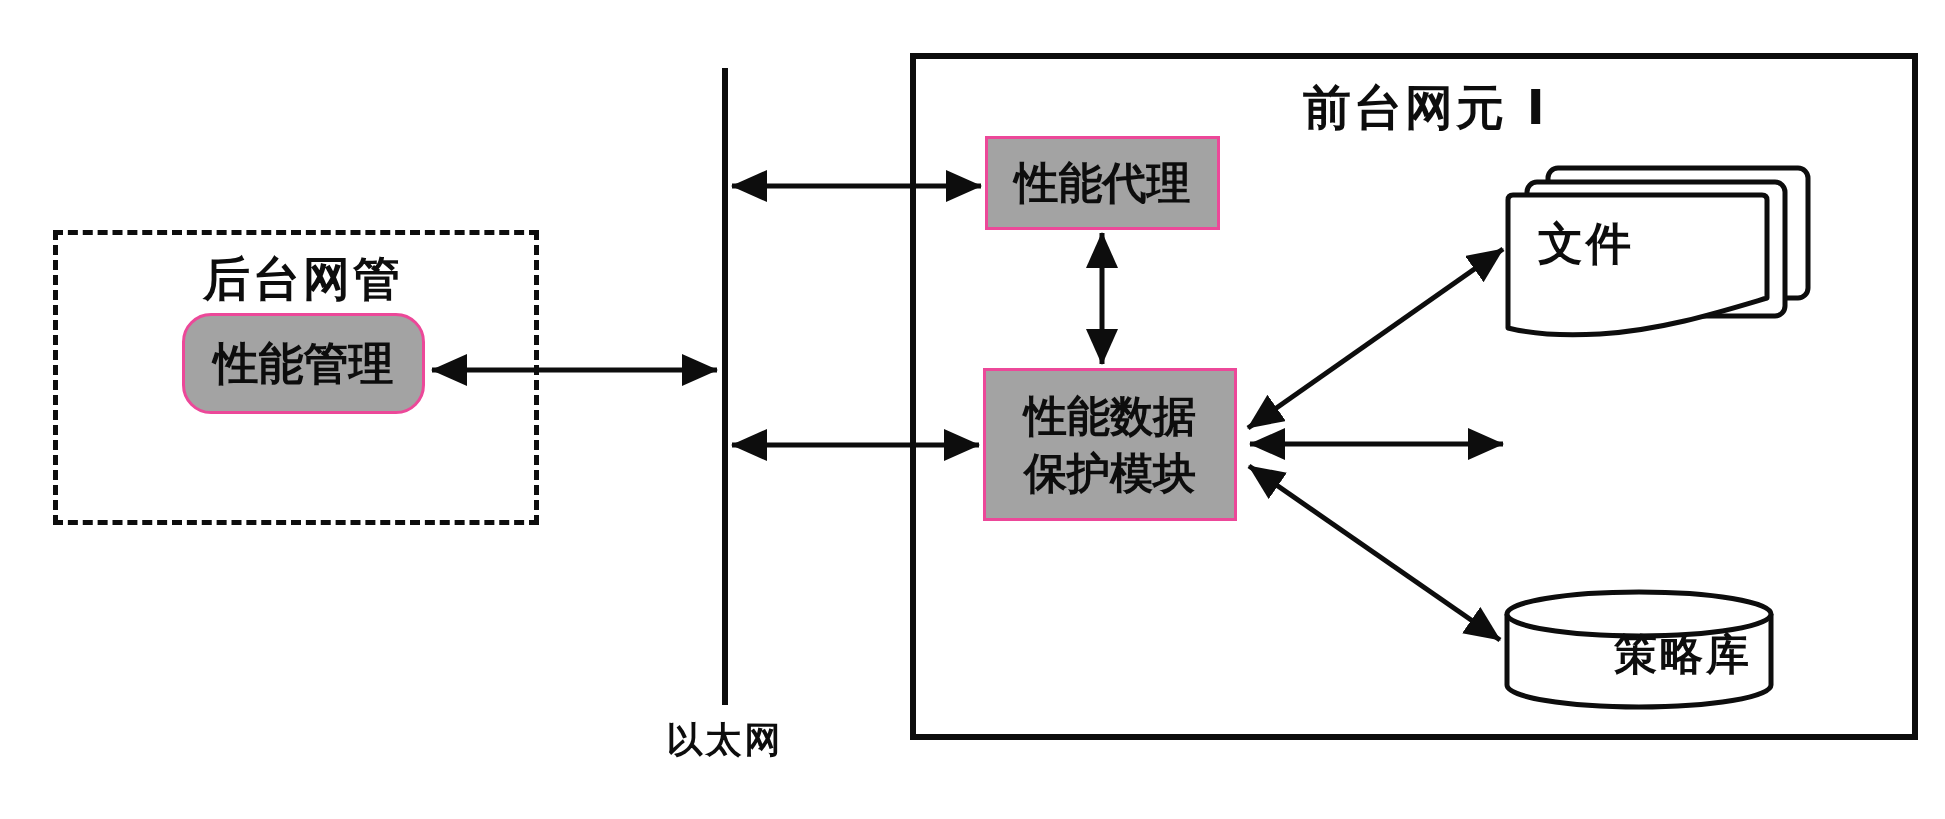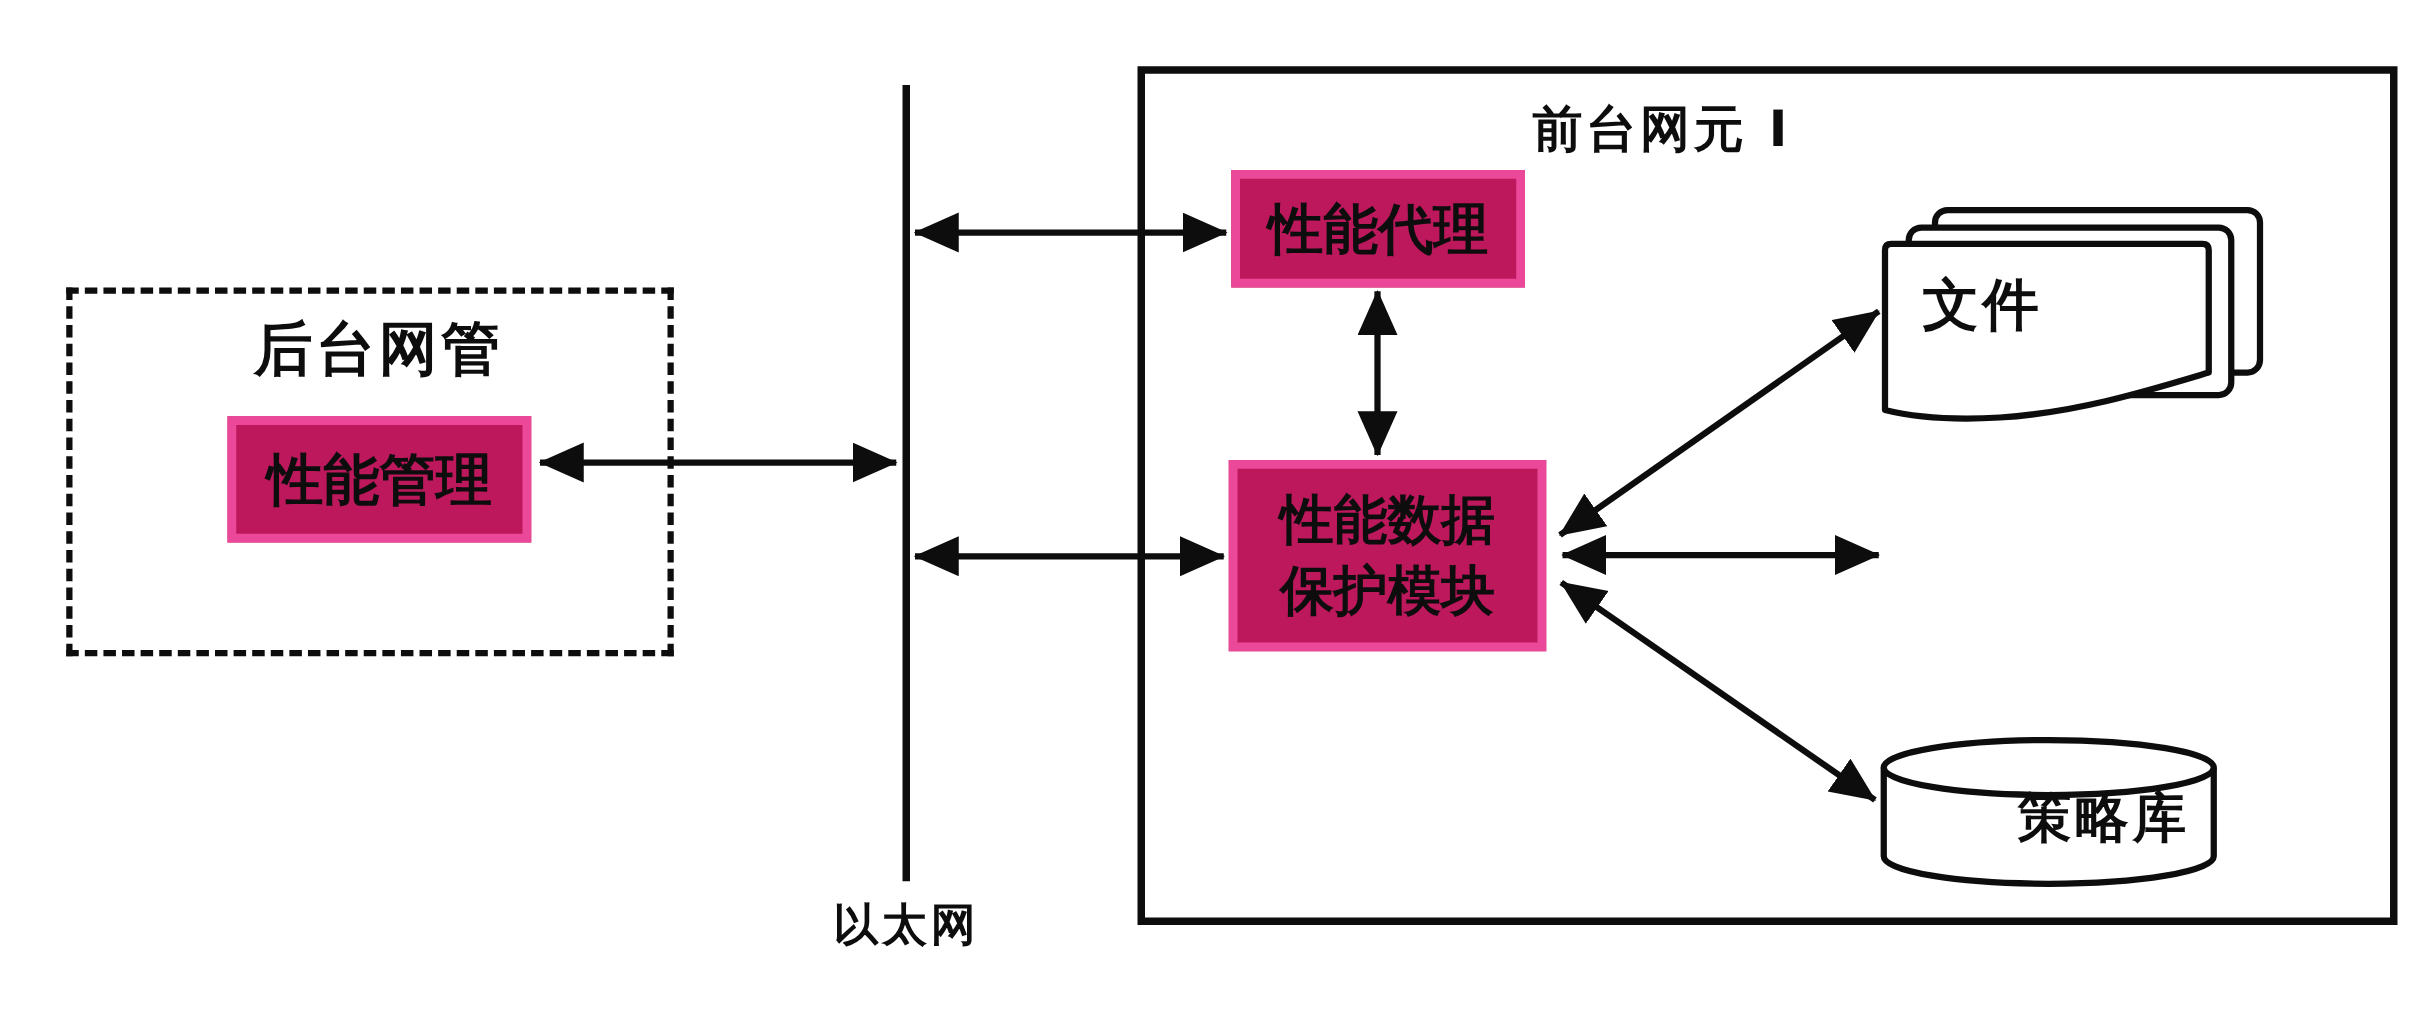--- a/index.html
+++ b/index.html
@@ -7,22 +7,22 @@
     position:relative;
     width:1945px;height:819px;
     background:#ffffff;
     overflow:hidden;
     font-family:"DejaVu Sans","Liberation Sans",sans-serif;
     color:#0d0d0d;
   }
   .box{
     position:absolute;
     box-sizing:border-box;
-    background:#be185d;
-    border:7px solid #ec4899;
+    background:#a3a3a3;
+    border:3px solid #ec4899;
     display:flex;
     align-items:center;
     justify-content:center;
     font-weight:700;
     z-index:1;
   }
   .group-box{
     position:absolute;
     box-sizing:border-box;
     background:transparent;
@@ -44,23 +44,23 @@
 </style>
 </head>
 <body>
 
 <div class="canvas">
 
   <div class="group-box" style="left:53px;top:230px;width:486px;height:295px;border:5px dashed #0d0d0d;"></div>
   <div class="lbl" style="left:203px;top:248px;font-size:47px;">后台网管</div>
 
   <div class="group-box" style="left:910px;top:53px;width:1008px;height:687px;border:6px solid #0d0d0d;"></div>
-  <div class="lbl" style="left:1226px;top:76px;font-size:40px;">前台网元 I</div>
+  <div class="lbl" style="left:1303px;top:76px;font-size:48px;">前台网元 I</div>
 
-  <div class="box" style="left:182px;top:333px;width:243px;height:101px;font-size:45px;">
+  <div class="box" style="left:182px;top:313px;width:243px;height:101px;font-size:45px;border-radius:29px;">
     <span>性能管理</span>
   </div>
 
   <div class="box" style="left:985px;top:136px;width:235px;height:94px;font-size:44px;">
     <span>性能代理</span>
   </div>
 
   <div class="box" style="left:983px;top:368px;width:254px;height:153px;font-size:43px;flex-direction:column;">
     <span class="module-line">性能数据</span>
     <span class="module-line">保护模块</span>

